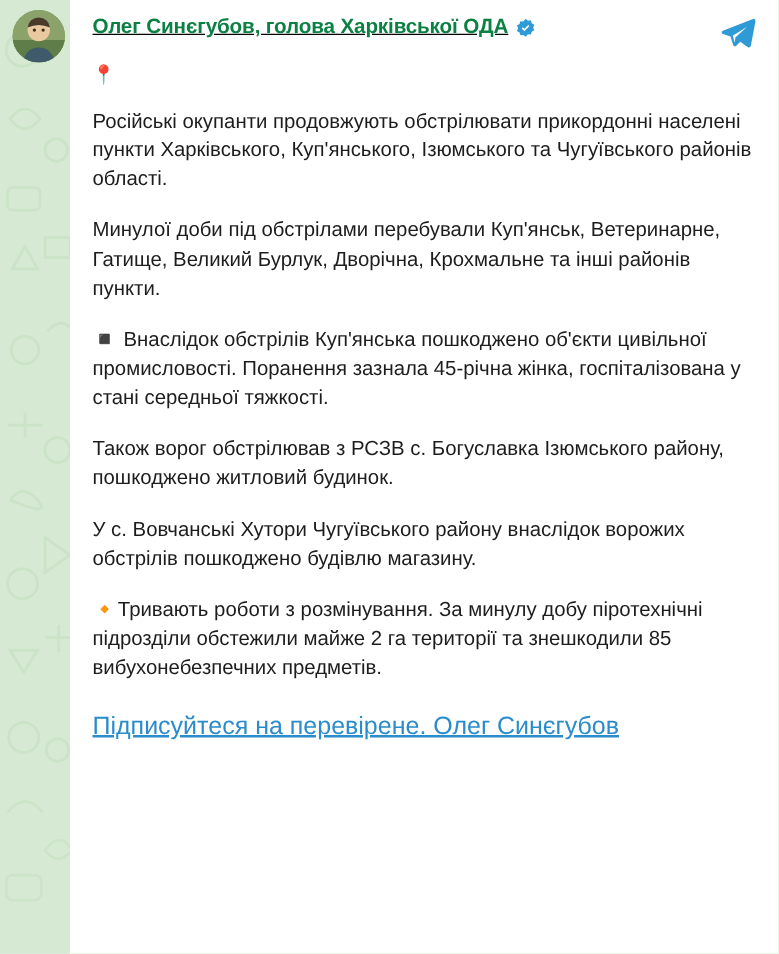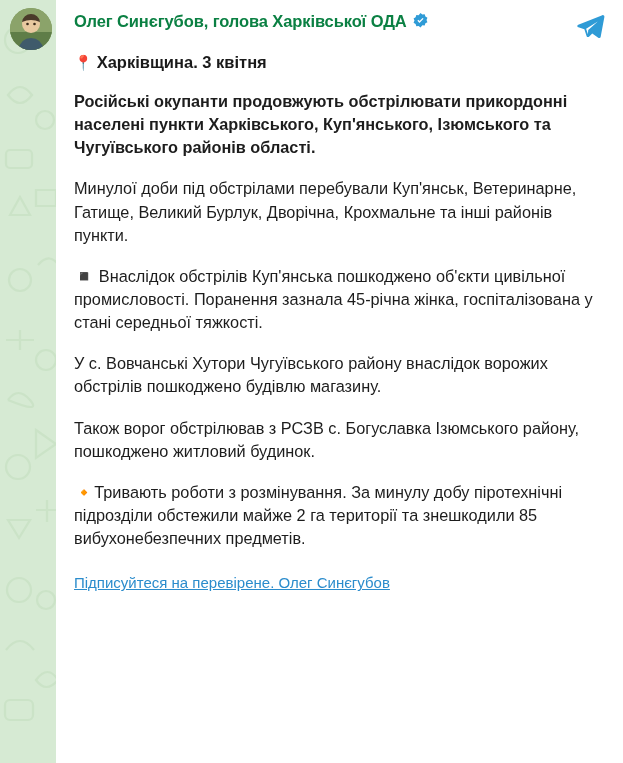--- a/index.html
+++ b/index.html
@@ -37,24 +37,25 @@
     box-sizing: border-box;
     padding: 10px 18px 14px 18px;
   }
   .header-row {
     display: flex;
     align-items: flex-start;
     gap: 8px;
   }
   .author-line {
     display: flex;
-    align-items: flex-start;
+    align-items: flex-end;
     gap: 5px;
     flex: 1;
     padding-top: 2px;
+    text-decoration: underline;
   }
   .author-name {
     color: #0b8043;
     font-size: 16.5px;
     font-weight: bold;
     letter-spacing: -0.1px;
     white-space: nowrap;
   }
   .verified {
     width: 17px;
@@ -83,25 +84,24 @@
     line-height: 1;
   }
   .para {
     margin-top: 18px;
     font-size: 16.3px;
     line-height: 1.42;
     color: #1d1d1d;
     white-space: pre-wrap;
   }
   .para.first {
-    font-weight: bold;
   }
   .footer-link {
     margin-top: 24px;
-    font-size: 15px;
+    font-size: 20px;
     color: #2b8ccc;
     text-decoration: underline;
     display: inline-block;
     cursor: pointer;
   }
   
   .avatar {
     position: absolute;
     left: 10px;
     top: 8px;
@@ -185,26 +185,25 @@
       </div>
       <span class="tg-icon">
         <svg width="30" height="30" viewBox="0 0 24 24" xmlns="http://www.w3.org/2000/svg">
           <path fill="#2f9bd6" d="M21.9 3.3L2.6 10.9c-1 .4-1 1.8.1 2.1l4.8 1.5 1.8 5.6c.3.8 1.3 1 1.9.4l2.6-2.6 4.8 3.5c.7.5 1.7.1 1.9-.7l3-15.9c.2-.9-.7-1.7-1.6-1.5zM8.9 14.1l9.3-5.8-7.6 6.9-.3 3.4z"></path>
         </svg>
       </span>
     </div>
 
     <div class="subtitle">
       <span class="pin">📍</span>
-      <span>Харківщина. 3 квітня</span>
     </div>
 
     <div class="para first">Російські окупанти продовжують обстрілювати прикордонні населені пункти Харківського, Куп'янського, Ізюмського та Чугуївського районів області.</div>
     <div class="para">Минулої доби під обстрілами перебували Куп'янськ, Ветеринарне, Гатище, Великий Бурлук, Дворічна, Крохмальне та інші районів пункти.</div>
     <div class="para">◾ Внаслідок обстрілів Куп'янська пошкоджено об'єкти цивільної промисловості. Поранення зазнала 45-річна жінка, госпіталізована у стані середньої тяжкості.</div>
+    <div class="para">Також ворог обстрілював з РСЗВ с. Богуславка Ізюмського району, пошкоджено житловий будинок.</div>
     <div class="para">У с. Вовчанські Хутори Чугуївського району внаслідок ворожих обстрілів пошкоджено будівлю магазину.</div>
-    <div class="para">Також ворог обстрілював з РСЗВ с. Богуславка Ізюмського району, пошкоджено житловий будинок.</div>
     <div class="para">🔸Тривають роботи з розмінування. За минулу добу піротехнічні підрозділи обстежили майже 2 га території та знешкодили 85 вибухонебезпечних предметів.</div>
 
     <a class="footer-link" href="#">Підписуйтеся на перевірене. Олег Синєгубов</a>
 
   </div>
 </div>
 
 </body></html>

